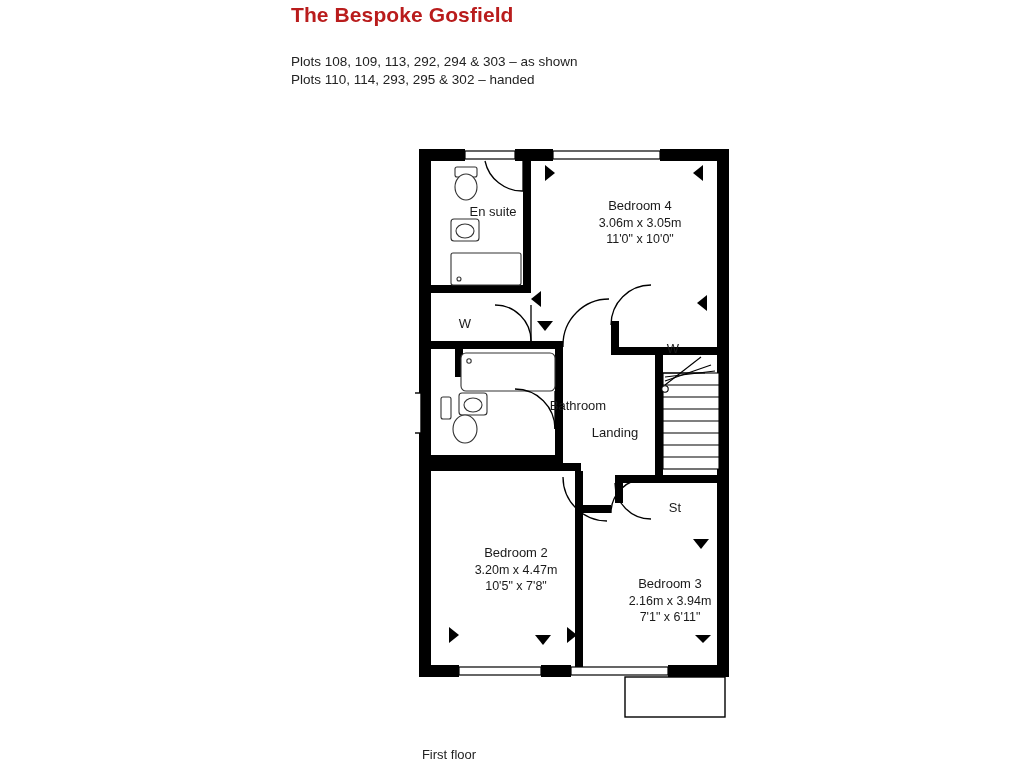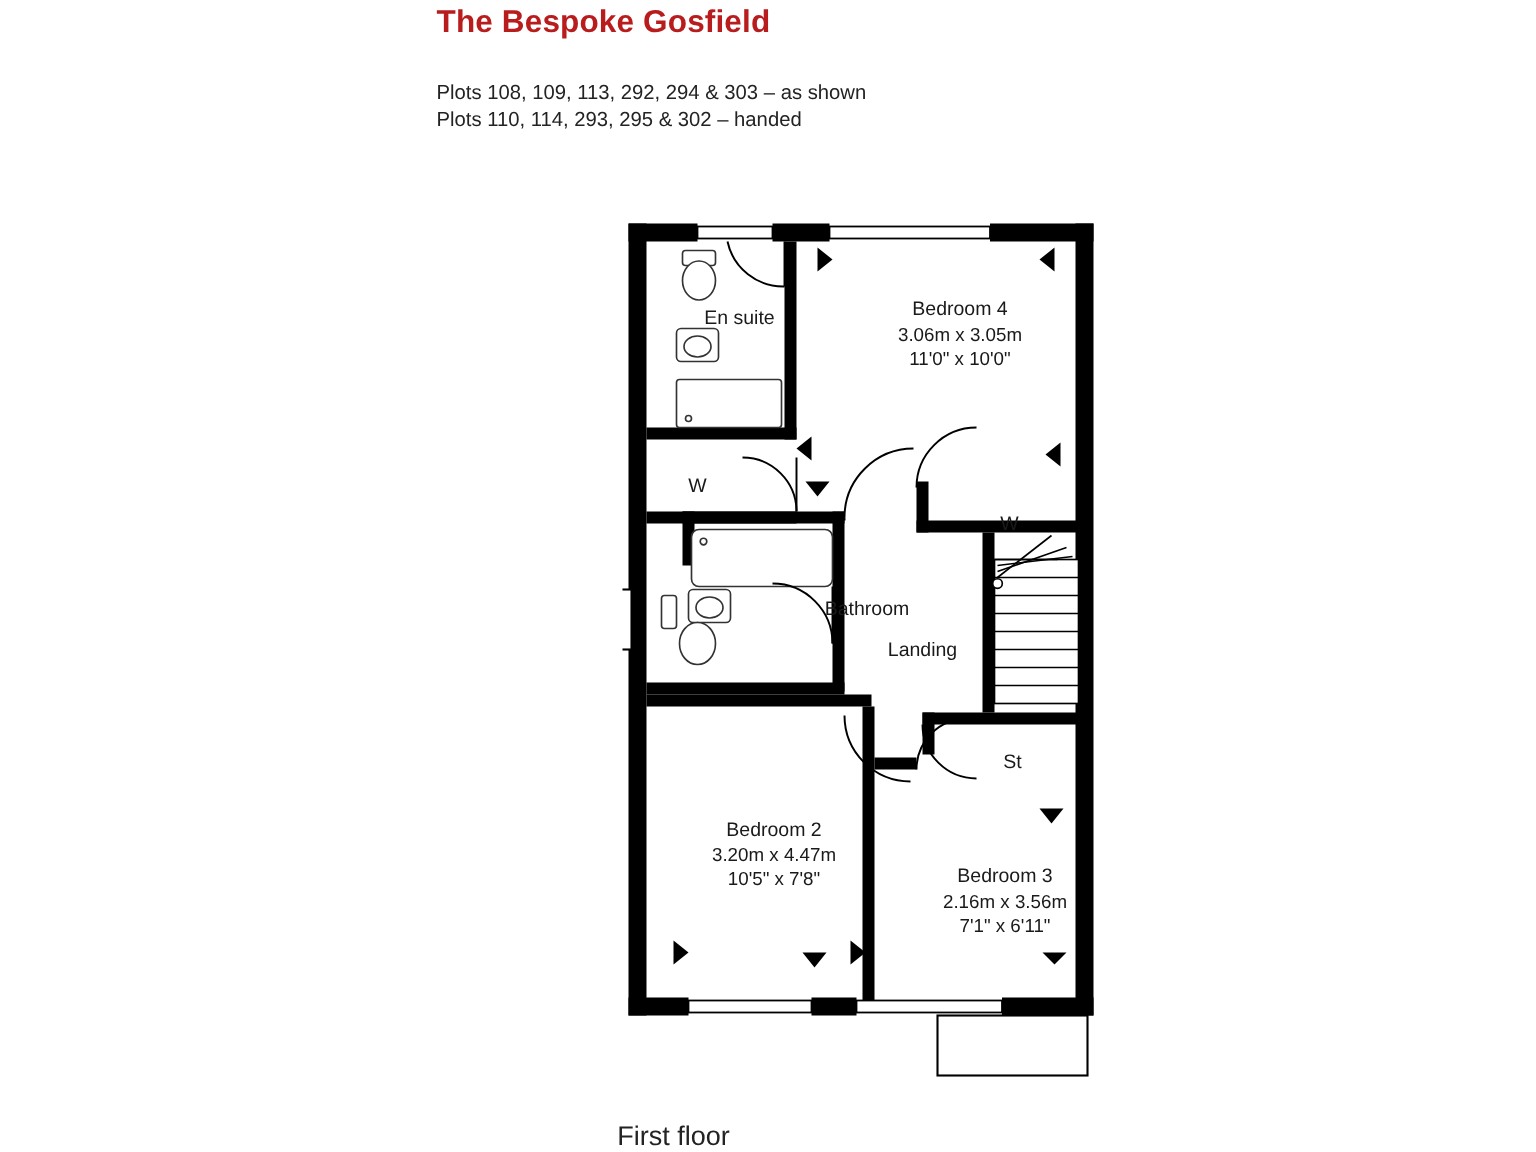--- a/index.html
+++ b/index.html
@@ -38,21 +38,21 @@
   }
   .subline.s1 { top: 54px; }
   .subline.s2 { top: 72px; }
 
   .caption {
     position: absolute;
     left: 0;
     top: 747px;
     width: 898px;
     text-align: center;
-    font-size: 18px;
+    font-size: 13px;
     color: #232323;
   }
   
   #plan {
     position: absolute;
     left: 415px;
     top: 145px;
     width: 325px;
     height: 580px;
   }
@@ -247,19 +247,19 @@
     </div>
 
     <div class="lbl" style="left:16px; top:399px; width:170px;">
       <span>Bedroom 2</span>
       <span class="dim">3.20m x 4.47m</span>
       <span class="dim">10'5" x 7'8"</span>
     </div>
 
     <div class="lbl" style="left:175px; top:430px; width:160px;">
       <span>Bedroom 3</span>
-      <span class="dim">2.16m x 3.56m</span>
+      <span class="dim">2.16m x 3.94m</span>
       <span class="dim">7'1" x 6'11"</span>
     </div>
   </div>
 
   <div class="caption">First floor</div>
 </div>
 
 </body></html>

